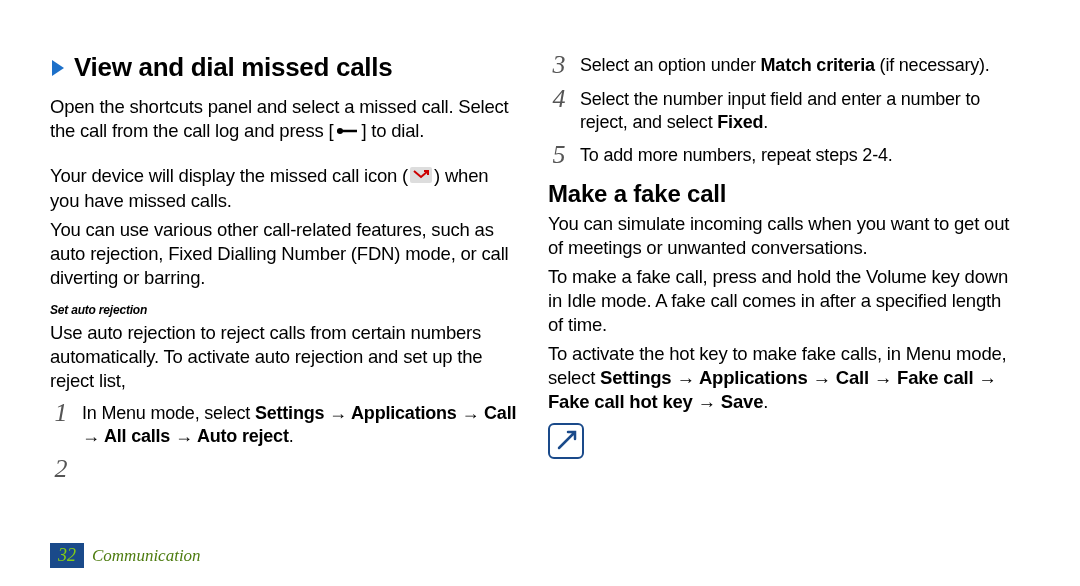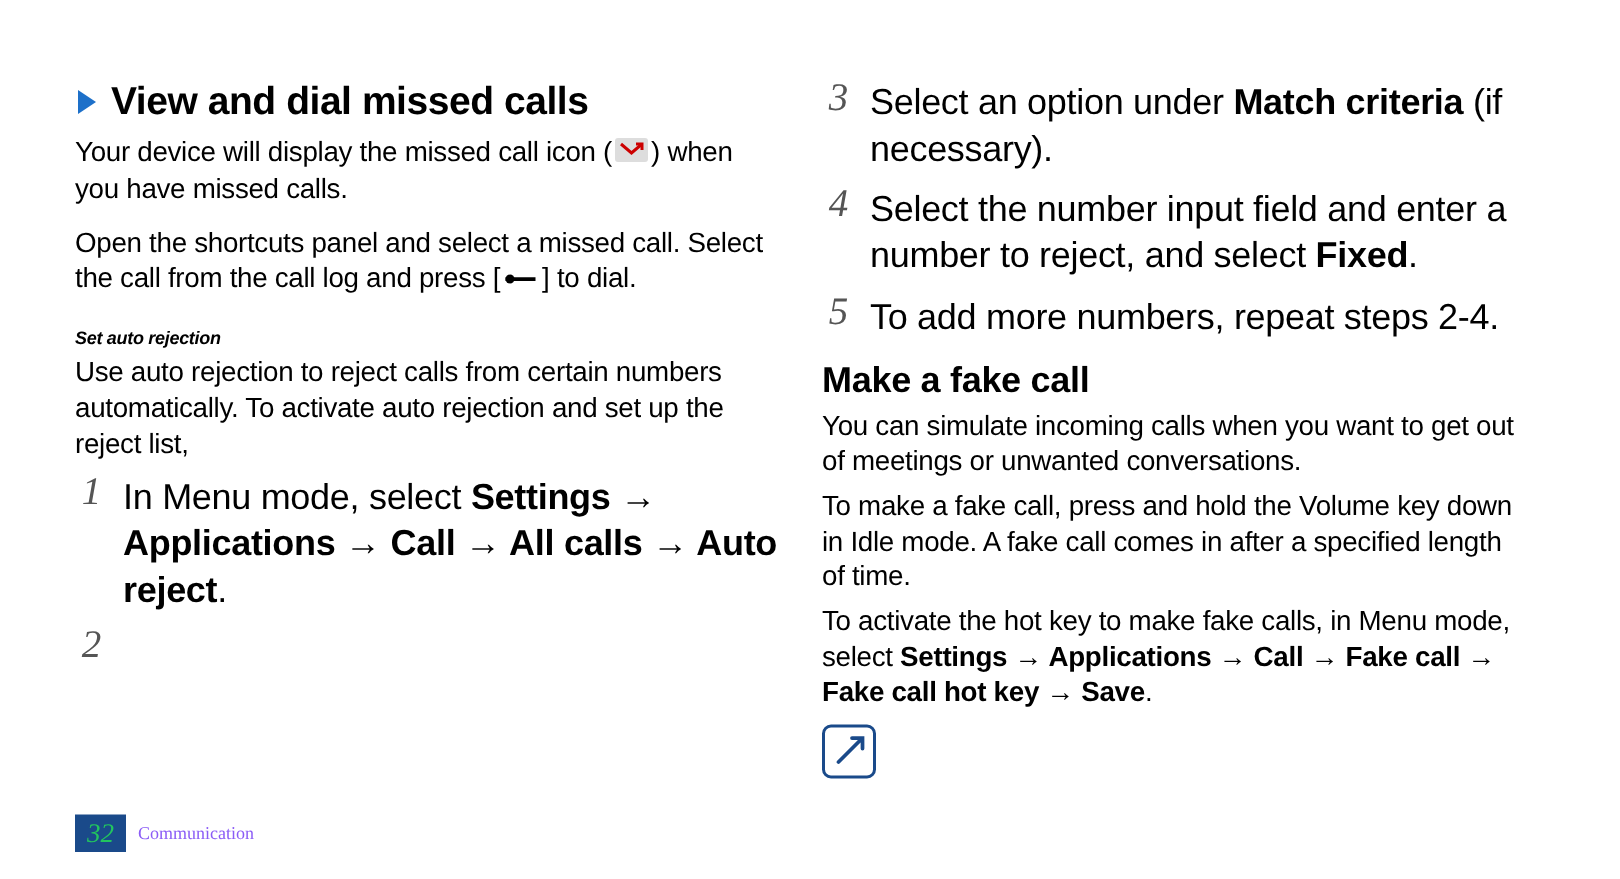--- a/index.html
+++ b/index.html
@@ -95,21 +95,21 @@
       font-style: italic;
       font-size: 26px;
       color: #555;
       line-height: 1;
       min-width: 22px;
       text-align: center;
       flex-shrink: 0;
     }
 
     .step-text {
-      font-size: 24px;
+      font-size: 18px;
       line-height: 1.28;
       letter-spacing: -0.2px;
       padding-top: 2px;
     }
 
     .bold {
       font-weight: 700;
     }
 
     .note-box {
@@ -145,30 +145,31 @@
     .footer {
       position: absolute;
       bottom: 18px;
       left: 50px;
       display: flex;
       align-items: center;
     }
 
     .page-number {
       background: #1a4a8a;
-      color: #22c55e;
+      color: #84cc16;
       font-style: italic;
       font-size: 18px;
       padding: 2px 8px;
       font-family: Georgia, serif;
     }
 
     .footer-label {
-      font-size: 12px;
-      color: #8b5cf6;
+      font-style: italic;
+      font-size: 17px;
+      color: #4d7c0f;
       margin-left: 8px;
       font-family: Georgia, serif;
     }
 
     .col-right .step-list {
       margin-top: 0;
     }
   </style>
 </head>
 <body>
@@ -179,36 +180,37 @@
 
     <div class="section-heading">
       <span class="chevron">
         <svg width="16" height="20" viewBox="0 0 16 20">
             <polygon points="2,2 14,10 2,18" fill="#1d70c9"></polygon>
           </svg>
       </span>
       <span class="section-title">View and dial missed calls</span>
     </div>
 
+    <p class="body-text second-para">
+      <span>Open the shortcuts panel and select a missed call. Select the call from the call log and press [</span><span class="inline-icon"><svg width="24" height="14" viewBox="0 0 24 14">
+            <line x1="2" y1="7" x2="22" y2="7" stroke="#000" stroke-width="2.5"></line>
+            <circle cx="5" cy="7" r="3" fill="#000"></circle>
+          </svg></span><span>] to dial.</span>
+    </p>
+
     <p class="body-text">
       <span>Your device will display the missed call icon (</span><span class="inline-icon"><svg width="22" height="16" viewBox="0 0 22 16">
             <rect x="0" y="0" width="22" height="16" rx="2" fill="#ddd"></rect>
             <path d="M4 4 L11 10 L18 4" stroke="#c00" stroke-width="2" fill="none"></path>
             <path d="M14 4 L18 4 L18 8" stroke="#c00" stroke-width="2" fill="none"></path>
           </svg></span><span>) when you have missed calls.</span>
     </p>
 
-    <p class="body-text second-para">
-      <span>Open the shortcuts panel and select a missed call. Select the call from the call log and press [</span><span class="inline-icon"><svg width="24" height="14" viewBox="0 0 24 14">
-            <line x1="2" y1="7" x2="22" y2="7" stroke="#000" stroke-width="2.5"></line>
-            <circle cx="5" cy="7" r="3" fill="#000"></circle>
-          </svg></span><span>] to dial.</span>
-    </p>
-
-
+
+    <p class="body-text">You can use various other call-related features, such as auto rejection, Fixed Dialling Number (FDN) mode, or call diverting or barring.</p>
 
     <div class="sub-heading">Set auto rejection</div>
 
     <p class="body-text">Use auto rejection to reject calls from certain numbers automatically. To activate auto rejection and set up the reject list,</p>
 
     <div class="step-list">
       <div class="step-item">
         <div class="step-num">1</div>
         <div class="step-text">
           <span>In Menu mode, select </span><span class="bold">Settings → Applications → Call → All calls → Auto reject</span><span>.</span>

